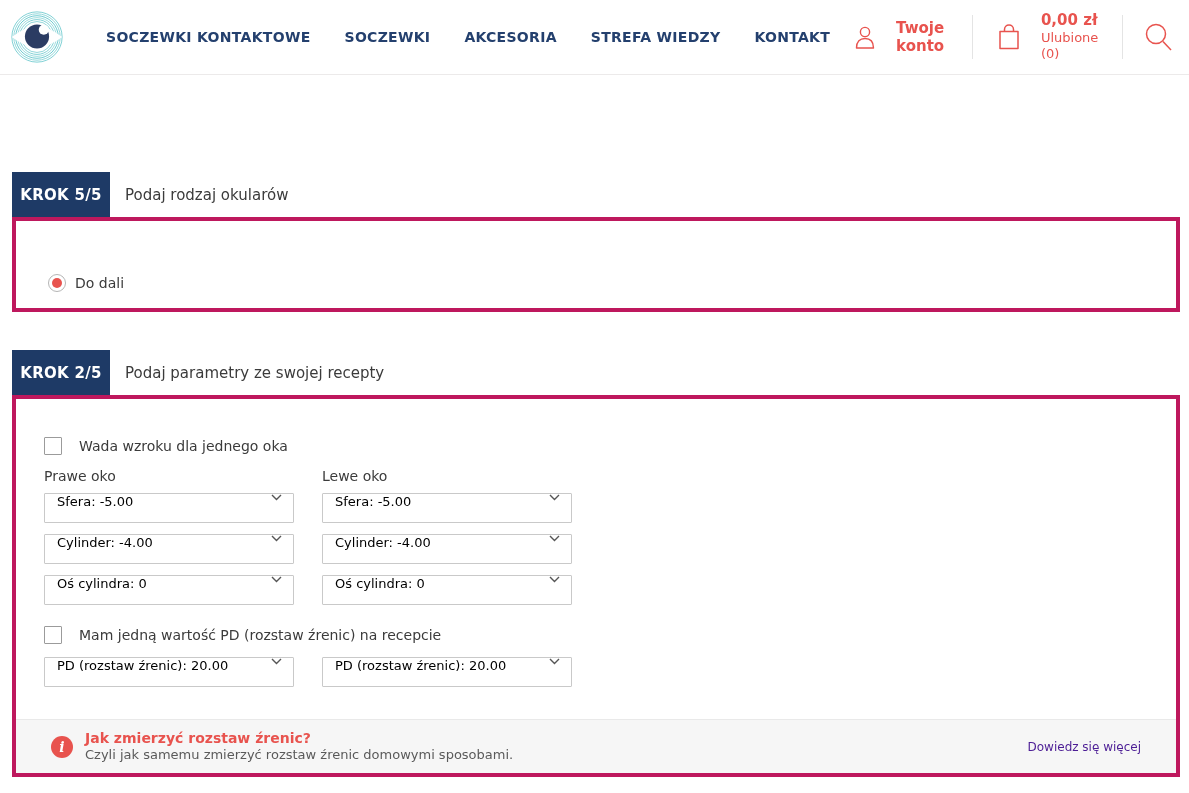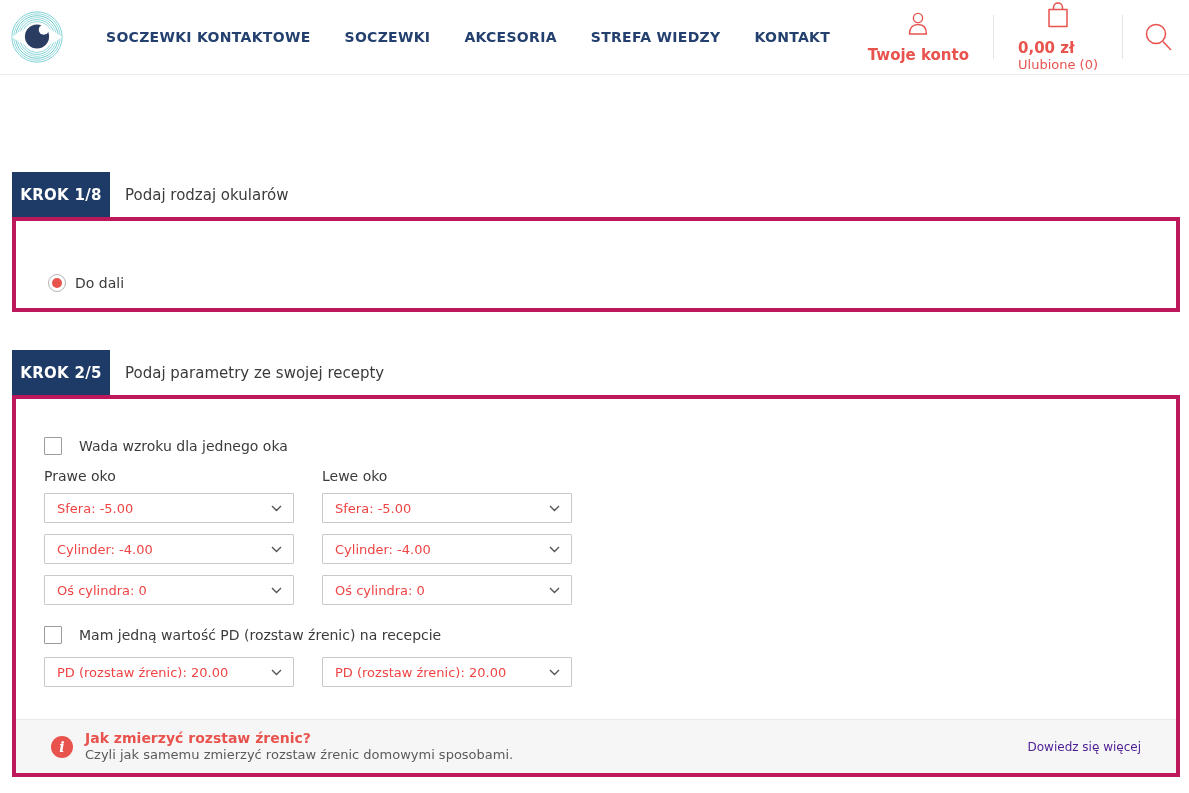--- a/index.html
+++ b/index.html
@@ -15,21 +15,21 @@
     height:75px; display:flex; align-items:center;
     border-bottom:1px solid #eceaea; padding:0 0 0 8px; background:#fff;
   }
   .logo { width:58px; height:58px; flex:0 0 auto; cursor:pointer; }
   .nav { display:flex; align-items:center; margin-left:40px; gap:34px; }
   .nav-item {
     font-size:14px; font-weight:bold; letter-spacing:.3px;
     color:#24406e; cursor:pointer; white-space:nowrap;
   }
   .hdr-right { margin-left:auto; display:flex; align-items:center; height:100%; }
-  .hdr-group { display:flex; align-items:center; gap:10px; padding:0 24px; cursor:pointer;flex-direction:column; }
+  .hdr-group { display:flex; align-items:center; gap:20px; padding:0 24px; cursor:pointer; }
   .hdr-divider { width:1px; height:44px; background:#e4e4e4; }
   .account-label { font-size:15px; font-weight:bold; color:#e8534e; }
   .cart-lines { display:flex; flex-direction:column; line-height:1.25; }
   .cart-total { font-size:15px; font-weight:bold; color:#e8534e; }
   .cart-fav { font-size:13px; color:#e8534e; }
   .search-btn { padding:0 16px 0 20px; cursor:pointer; display:flex; align-items:center; }
 
   
   .main { padding:0 9px 0 12px; }
   .section1 { margin-top:97px; }
@@ -63,22 +63,22 @@
   .checkbox {
     width:18px; height:18px; border:1px solid #9b9b9b; border-radius:1px;
     background:#fff; margin-right:17px; flex:0 0 auto;
   }
   .check-label { font-size:14px; color:#3b3b3b; }
   .cols { display:flex; gap:28px; }
   .col { width:250px; }
   .eye-label { font-size:14px; font-weight:400; color:#3b3b3b; margin:0 0 9px; }
   .select {
     height:30px; border:1px solid #c9c9c9; background:#fff; border-radius:1px;
-    display:flex; align-items:center; justify-content:space-between;
-    padding:0 11px 0 12px; font-size:13px; color:#ef4444;
+    display:flex; justify-content:space-between;
+    padding:0 11px 0 12px; font-size:13px; color:#000000;
     margin-bottom:11px; cursor:pointer;
   }
   .select .chev { flex:0 0 auto; margin-left:8px; display:flex; }
   .pd-check { margin-top:10px; }
 
   
   .info-band {
     position:absolute; left:0; right:0; bottom:0; height:54px;
     background:#f6f6f6; border-top:1px solid #e9e9e9;
     display:flex; align-items:center; padding:0 35px 0 35px;
@@ -161,21 +161,21 @@
         </svg>
       </span>
     </div>
   </div>
 </div>
 
 <div class="main">
 
   <div class="section1">
     <div class="section-header">
-      <div class="step-badge">KROK 1/8</div>
+      <div class="step-badge">KROK 5/5</div>
       <div class="section-title">Podaj rodzaj okularów</div>
     </div>
     <div class="section-body s1-body">
       <div class="radio-row first">
         <span class="radio checked"></span>
         <span class="radio-label">Do dali</span>
       </div>
     </div>
   </div>
 

